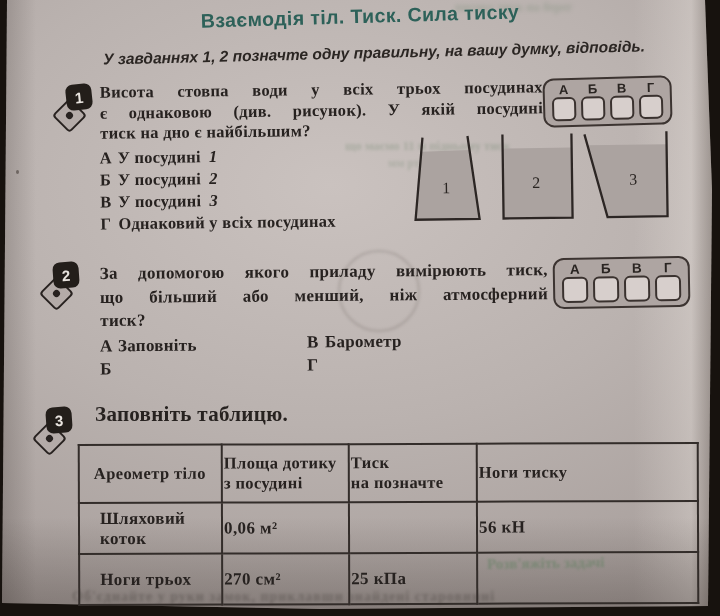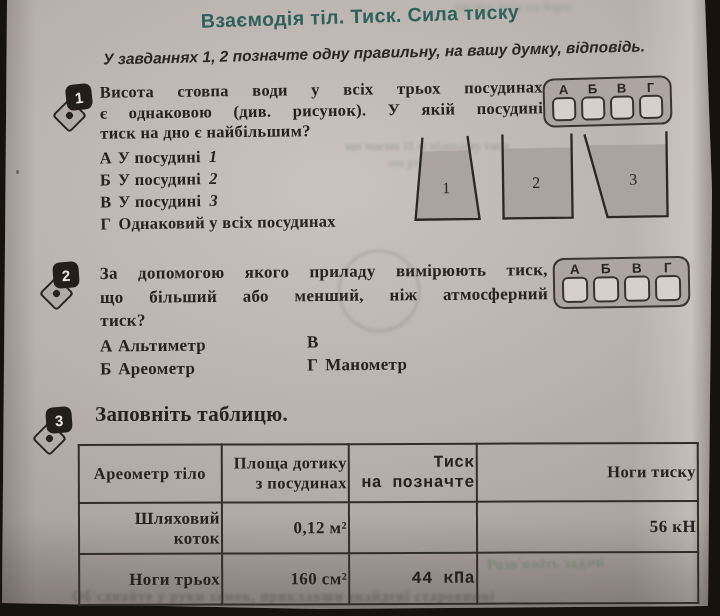--- a/index.html
+++ b/index.html
@@ -41,23 +41,23 @@
     font-family:"Liberation Sans","DejaVu Sans",sans-serif;font-weight:700;
     font-size:13px;color:#2a2522;line-height:15px;}
   .agrid .srow{display:flex;gap:5px;justify-content:center;}
   .agrid .sq{width:24px;height:24px;background:#d7cfcc;border:2px solid #3a322f;
     border-radius:6px;box-sizing:border-box;}
   .agrid.big .lrow span{width:26px;font-size:13.5px;}
   .agrid.big .sq{width:26px;height:26px;}
   
   table.fill{border-collapse:collapse;table-layout:fixed;width:616px;background:transparent;}
   table.fill td{border:2px solid #332d2a;color:#272220;font-weight:700;
-    text-align:right;vertical-align:middle;letter-spacing:.4px;}
+    text-align:left;vertical-align:middle;letter-spacing:.4px;}
   td.c1{width:140px;text-align:left;padding-left:20px;}
-  td.c2{width:123px;} td.c3{width:124px;font-family:Liberation Mono, monospace;} td.c4{width:217px;}
+  td.c2{width:123px;} td.c3{width:124px;} td.c4{width:217px;}
   tr.hdr td{font-size:16.5px;line-height:20px;height:54px;}
   tr.r td{font-size:17px;height:47px;}
   
   .bleed{position:absolute;pointer-events:none;white-space:nowrap;}
   .bg1{left:455px;top:0px;width:260px;color:#5f7a5f;font-size:12.5px;font-weight:700;
        filter:blur(2.2px);opacity:.30;}
   .bg2{left:345px;top:139px;color:#5f7a5f;font-size:12.5px;font-weight:700;
        filter:blur(1.8px);opacity:.30;}
   .bg3{left:388px;top:156px;color:#5f7a5f;font-size:12px;font-weight:700;
        filter:blur(1.8px);opacity:.26;}
@@ -157,34 +157,33 @@
 
   <div class="abs qtext" style="left:100px;top:260px;width:448px;font-size:17px;line-height:23.5px;transform:rotate(-0.5deg);">
     <div class="jl">За допомогою якого приладу вимірюють тиск,</div>
     <div class="jl">що більший або менший, ніж атмосферний</div>
     <div>тиск?</div>
   </div>
 
   <div class="abs" style="left:100px;top:335px;font-size:17px;line-height:22.5px;transform:rotate(-0.5deg);">
     <div class="opt">
       <span class="letter">А</span>
-      <span>Альтиметр</span>
+      <span>Заповніть</span>
     </div>
     <div class="opt">
       <span class="letter">Б</span>
-      <span>Ареометр</span>
     </div>
   </div>
   <div class="abs" style="left:307px;top:331px;font-size:17px;line-height:22.5px;transform:rotate(-0.5deg);">
     <div class="opt">
       <span class="letter">В</span>
+      <span>Барометр</span>
     </div>
     <div class="opt">
       <span class="letter">Г</span>
-      <span>Манометр</span>
     </div>
   </div>
 
   <div class="abs agrid big" style="left:553px;top:257px;transform:rotate(-1deg);">
     <div class="lrow">
       <span>А</span>
       <span>Б</span>
       <span>В</span>
       <span>Г</span>
     </div>
@@ -202,35 +201,35 @@
     </div>
 
   <div class="abs qtext" style="left:95px;top:404px;font-size:21px;">Заповніть таблицю.</div>
 
   <table class="fill abs" style="left:78px;top:443px;transform:rotate(-0.2deg);">
     <tbody>
         <tr class="hdr">
       <td class="c1" style="text-align:center;padding-left:0;">Ареометр тіло</td>
       <td class="c2">
         <span style="display:block">Площа дотику</span>
-        <span style="display:block">з посудинах</span>
+        <span style="display:block">з посудині</span>
       </td>
       <td class="c3">
         <span style="display:block">Тиск</span>
         <span style="display:block">на позначте</span>
       </td>
       <td class="c4">Ноги тиску</td>
     </tr>
     <tr class="r">
       <td class="c1">Шляховий коток</td>
-      <td class="c2">0,12 м²</td>
+      <td class="c2">0,06 м²</td>
       <td class="c3"></td>
       <td class="c4">56 кН</td>
     </tr>
     <tr class="r">
       <td class="c1">Ноги трьох</td>
-      <td class="c2">160 см²</td>
-      <td class="c3">44 кПа</td>
+      <td class="c2">270 см²</td>
+      <td class="c3">25 кПа</td>
       <td class="c4"></td>
     </tr>
   </tbody>
     </table>
 </div>
 
 </body></html>

